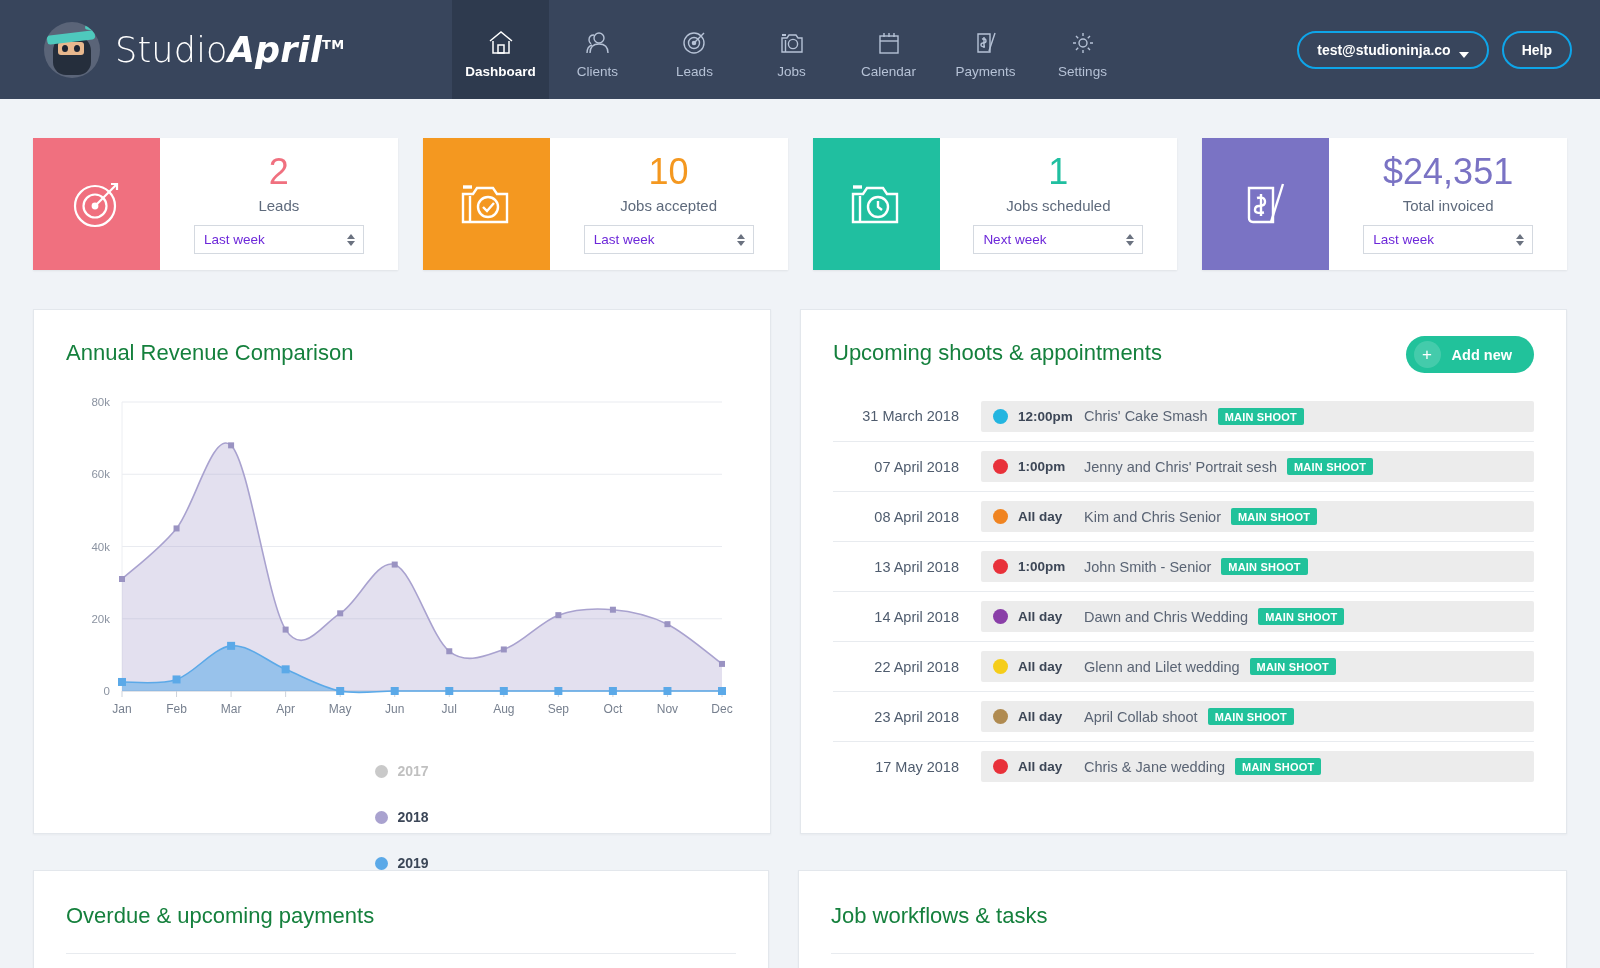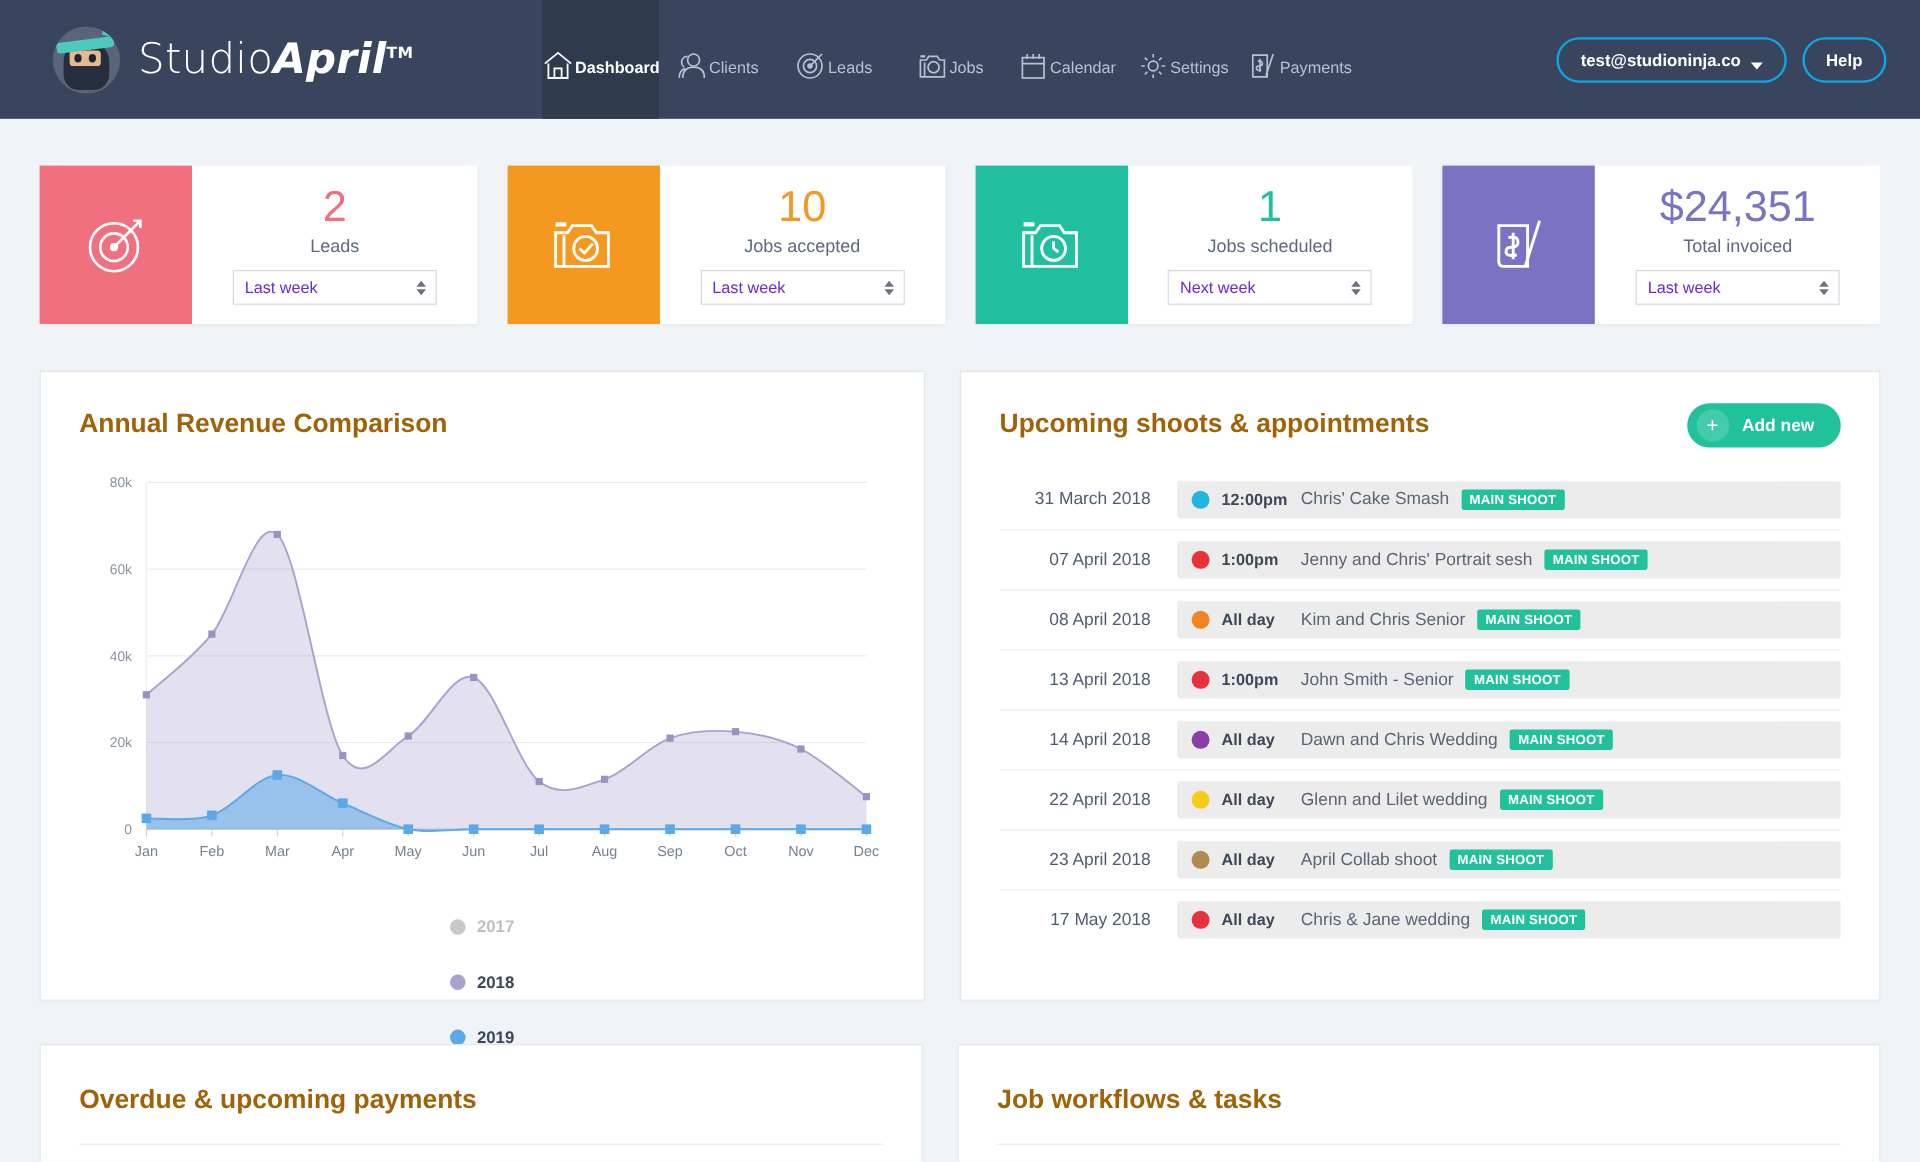--- a/index.html
+++ b/index.html
@@ -63,21 +63,21 @@
     white-space: nowrap; position: relative;
     font-family: "DejaVu Sans", sans-serif;
   }
   .brand-text .b-studio { font-weight: 300; }
   .brand-text .b-ninja { font-weight: bold; font-style: italic; }
   .brand-text .b-tm { font-size: 13px; vertical-align: super; font-weight: 600; }
 
   .navitems { display: flex; align-items: stretch; }
   .navitem {
     width: 97px;
-    display: flex; flex-direction: row;
+    display: flex; flex-direction: column;
     align-items: center; justify-content: center;
     color: #b6c2d6; text-decoration: none;
     padding-top: 6px;
     cursor: pointer;
   }
   .navitem.active { background: #2e3a4e; color: #ffffff; }
   .navitem .nav-ico { height: 30px; display: flex; align-items: flex-end; }
   .navitem .nav-lbl { font-size: 13.5px; margin-top: 8px; }
   .navitem.active .nav-lbl { font-weight: 600; }
 
@@ -144,21 +144,21 @@
   
   .panels {
     display: flex; gap: 29px; padding: 39px 33px 0 33px;
   }
   .panel {
     background: #fff; border: 1px solid #e3e7ec;
     box-shadow: 0 1px 2px rgba(0,0,0,.04);
     flex: 1;
   }
   .panel-title {
-    font-size: 22px; color: #a16207; font-weight: 700;
+    font-size: 22px; color: #15803d; font-weight: 400;
     padding: 30px 32px 0 32px;
   }
   .panel-head {
     display: flex; align-items: flex-start; justify-content: space-between;
     padding: 30px 32px 0 32px;
   }
   .panel-head .panel-title { padding: 0; }
   .btn-add {
     background: #21c29b; color: #fff; border: none;
     border-radius: 20px; height: 37px; padding: 0 22px 0 8px;
@@ -297,36 +297,36 @@
           <path d="M5 12 H23"></path>
           <path d="M9 4 V8 M14 4 V8 M19 4 V8"></path>
         </svg>
       </span>
       <span class="nav-lbl">Calendar</span>
     </div>
 
     <div class="navitem">
       <span class="nav-ico">
         <svg width="28" height="27" viewBox="0 0 28 27" fill="none" stroke="#b6c2d6" stroke-width="1.4">
-          <circle cx="14" cy="14" r="4"></circle>
-          <path d="M14 4 v3 M14 21 v3 M4 14 h3 M21 14 h3 M7 7 l2.2 2.2 M18.8 18.8 L21 21 M21 7 l-2.2 2.2 M9.2 18.8 L7 21"></path>
+          <path d="M6 5 H18 V23 H6 Z"></path>
+          <path d="M12 8 V19 M10 10 Q14 9 14 12 Q14 14 11 14 Q9 14 9 16 Q9 18 13 17.5"></path>
+          <path d="M17 22 L23 4"></path>
         </svg>
       </span>
-      <span class="nav-lbl">Settings</span>
+      <span class="nav-lbl">Payments</span>
     </div>
 
     <div class="navitem">
       <span class="nav-ico">
         <svg width="28" height="27" viewBox="0 0 28 27" fill="none" stroke="#b6c2d6" stroke-width="1.4">
-          <path d="M6 5 H18 V23 H6 Z"></path>
-          <path d="M12 8 V19 M10 10 Q14 9 14 12 Q14 14 11 14 Q9 14 9 16 Q9 18 13 17.5"></path>
-          <path d="M17 22 L23 4"></path>
+          <circle cx="14" cy="14" r="4"></circle>
+          <path d="M14 4 v3 M14 21 v3 M4 14 h3 M21 14 h3 M7 7 l2.2 2.2 M18.8 18.8 L21 21 M21 7 l-2.2 2.2 M9.2 18.8 L7 21"></path>
         </svg>
       </span>
-      <span class="nav-lbl">Payments</span>
+      <span class="nav-lbl">Settings</span>
     </div>
   </div>
 
   <div class="nav-right">
     <div class="pill">
       <span>test@studioninja.co</span>
       <span class="caret-d"></span>
     </div>
     <div class="pill">
       <span>Help</span>

